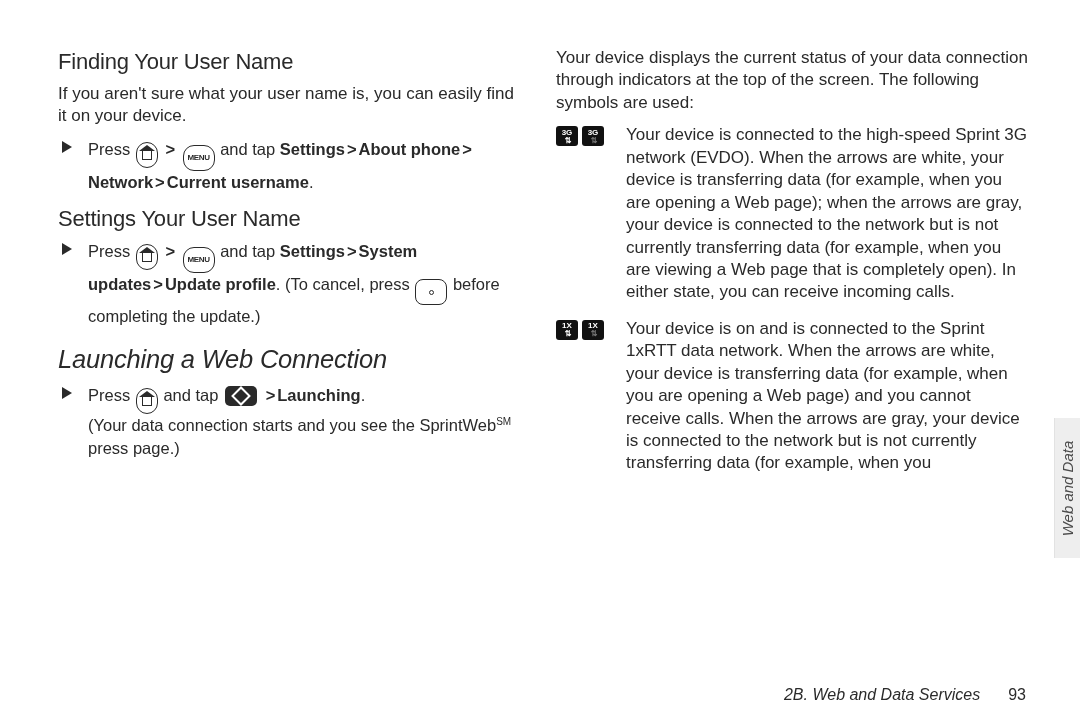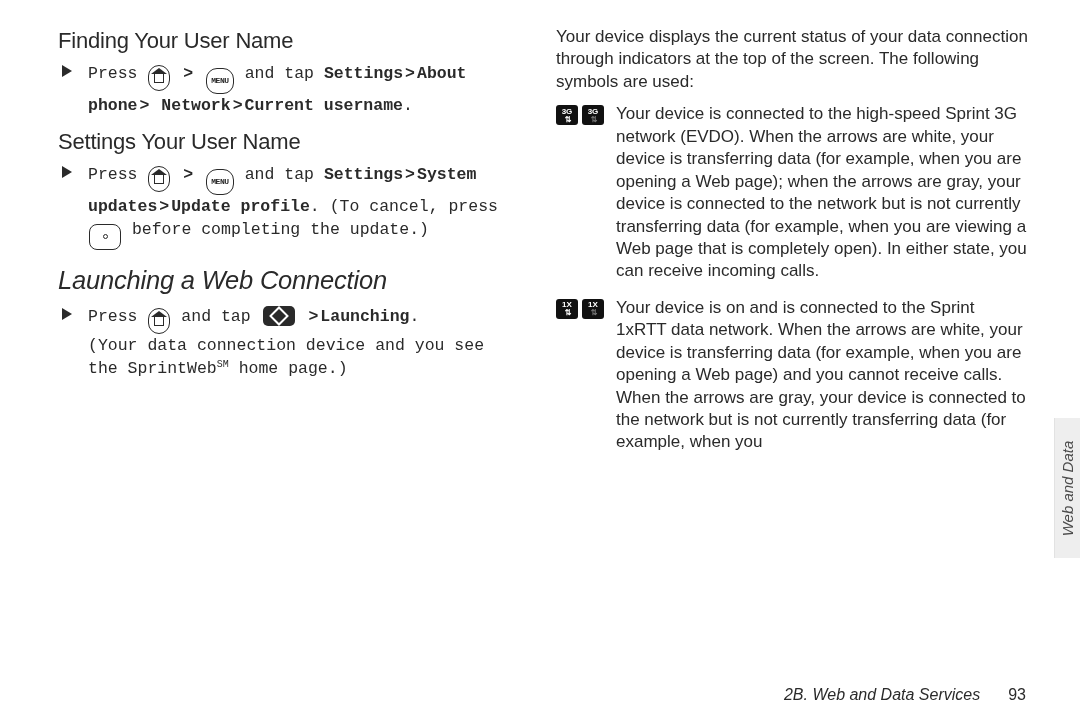--- a/index.html
+++ b/index.html
@@ -1,59 +1,60 @@
 <!DOCTYPE html>
 <html><head>
 <meta charset="utf-8">
 <style>
   * { box-sizing: border-box; margin: 0; padding: 0; }
   html, body { width: 1080px; height: 720px; background: #fff; font-family: "Helvetica Neue", Helvetica, Arial, sans-serif; color: #2a2a2a; }
   .page { padding: 26px 52px 18px 58px; height: 720px; position: relative; }
-  .cols { display: flex; gap: 38px; }
+  .cols { display: flex; gap: 38px; margin-top: 21px; }
   .col { flex: 1 1 0; min-width: 0; }
   .col-left { flex: 0 0 460px; }
   .col-right { flex: 1; }
   h2 { font-weight: 400; font-size: 22px; margin: 2px 0 8px 0; letter-spacing: -0.2px; }
   h1 { font-weight: 400; font-style: italic; font-size: 25.5px; margin: 16px 0 10px 0; letter-spacing: -0.2px; }
   h1:first-child { margin-top: 0; }
   p { font-size: 17px; line-height: 1.32; margin-bottom: 10px; font-weight: 400; }
-  .step { display: flex; font-size: 16.5px; line-height: 1.42; margin: 6px 0 12px 4px; font-family: Liberation Mono, monospace; }
+  .step { display: flex; font-size: 16.5px; line-height: 1.42; margin: 6px 0 12px 4px; }
   .step .marker { flex: 0 0 26px; display: flex; align-items: flex-start; padding-top: 3px; }
   .step .body { flex: 1; }
   .tri { width: 0; height: 0; border-left: 10px solid #2a2a2a; border-top: 6px solid transparent; border-bottom: 6px solid transparent; display: inline-block; }
   .b { font-weight: 700; }
   .gt { font-weight: 700; padding: 0 2px; }
   .key { display: inline-flex; align-items: center; justify-content: center; min-width: 22px; height: 26px; border: 1.5px solid #2a2a2a; border-radius: 11px; padding: 0 4px; vertical-align: -5px; margin: 0 1px; font-size: 11px; }
   .key.long { width: 32px; border-radius: 8px; }
   .key .home  { width:10px; height:10px; display:inline-block; position:relative; }
   .key .home::before { content:""; position:absolute; inset:0; border:1.5px solid #2a2a2a; }
   .key .home::after  { content:""; position:absolute; left:-3px; right:-3px; top:-6px; height:0; border-bottom:1.5px solid transparent; border-left:8px solid transparent; border-right:8px solid transparent; border-top:6px solid #2a2a2a; transform: scaleY(-1); }
   .key .menu-text { font-size: 8px; font-weight: 600; letter-spacing: -0.4px; }
   .key .dot { width: 5px; height: 5px; border-radius: 50%; border: 1.2px solid #2a2a2a; display: inline-block; }
   .app-icon { display:inline-block; width:32px; height:20px; background:#2a2a2a; border-radius:5px; position:relative; vertical-align:-5px; margin:0 2px; }
   .app-icon::after { content:""; position:absolute; left:50%; top:50%; width:10px; height:10px; transform:translate(-50%,-50%) rotate(45deg); border:2px solid #fff; }
-  .indicator-row { display:flex; gap:8px; margin: 6px 0 14px 0; }
+  .indicator-row { display:flex; gap:18px; margin: 6px 0 14px 0; }
   .indicator-icons { flex: 0 0 52px; display:flex; gap:4px; padding-top:2px; }
   .ind { width:22px; height:20px; background:#111; color:#fff; border-radius:3px; font-size:8px; font-weight:700; display:flex; flex-direction:column; align-items:center; justify-content:center; line-height:1; padding-top:1px; }
   .ind .arrows { font-size:8px; letter-spacing:-2px; }
   .indicator-text { flex:1; font-size:17px; line-height:1.32; }
   .side-tab { position:absolute; right:0; top:418px; width:26px; height:140px; background:#eee; border-left:1px solid #e2e2e2; display:flex; align-items:center; justify-content:center; }
   .side-tab span { transform: rotate(-90deg); white-space:nowrap; font-style:italic; font-size:15px; color:#4b4b4b; }
   .footer { position:absolute; bottom:16px; right:54px; font-style:italic; font-size:16px; display:flex; align-items:baseline; gap:28px; }
   .footer .pageno { font-style:normal; }
   sup.sm { font-size: 10px; vertical-align: super; }
 </style>
 </head>
 <body>
 
 <div class="page">
   <div class="cols">
 
     <div class="col col-left">
       <h2>Finding Your User Name</h2>
+      <p>If you aren't sure what your user name is, you can easily find it on your device.</p>
       <div class="step">
         <span class="marker">
             <span class="tri"></span>
           </span>
         <span class="body">
           <span>Press</span>
           <span class="key">
               <span class="home"></span>
             </span>
           <span class="gt">&gt;</span>
@@ -95,21 +96,21 @@
             <span class="tri"></span>
           </span>
         <span class="body">
           <span>Press</span>
           <span class="key">
               <span class="home"></span>
             </span>
           <span>and tap</span>
           <span class="app-icon"></span>
           <span class="gt">&gt;</span><span class="b">Launching</span>.<br>
-          <span>(Your data connection device and you see the SprintWeb</span><sup class="sm">SM</sup><span> home page.)</span>
+          <span>(Your data connection starts and you see the SprintWeb</span><sup class="sm">SM</sup><span> press page.)</span>
         </span>
       </div>
     </div>
 
     <div class="col col-right">
       <p>Your device displays the current status of your data connection through indicators at the top of the screen. The following symbols are used:</p>
 
       <div class="indicator-row">
         <div class="indicator-icons">
           <div class="ind">

